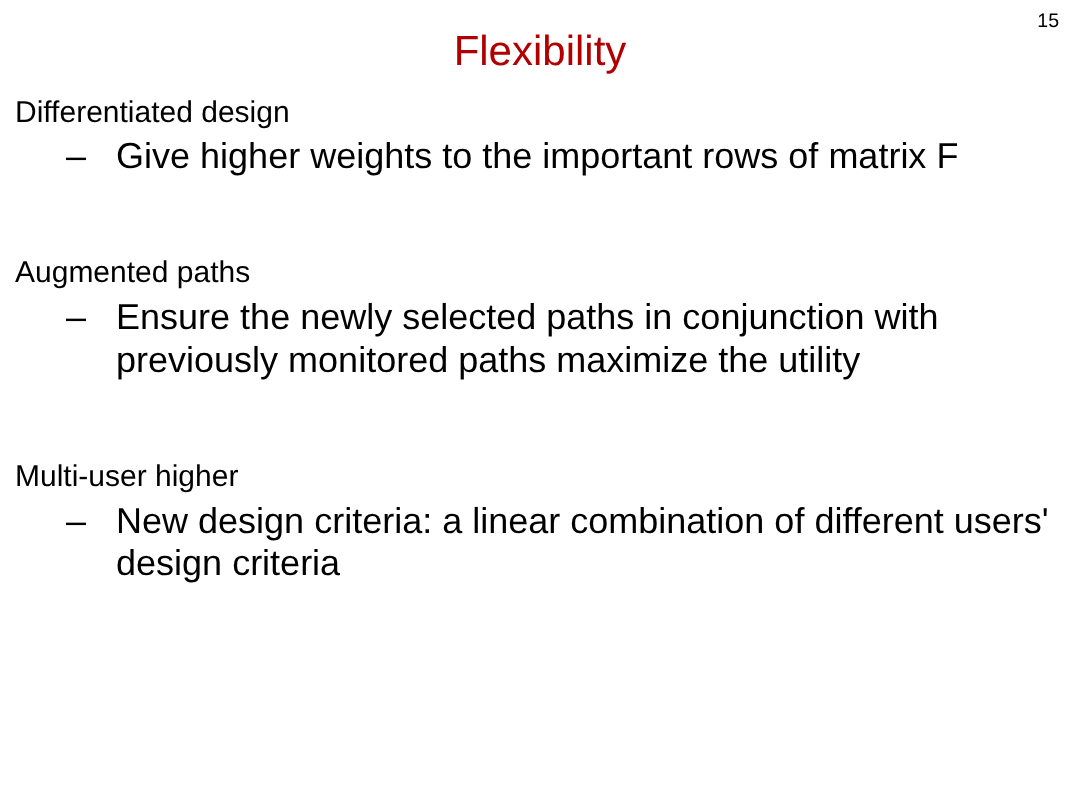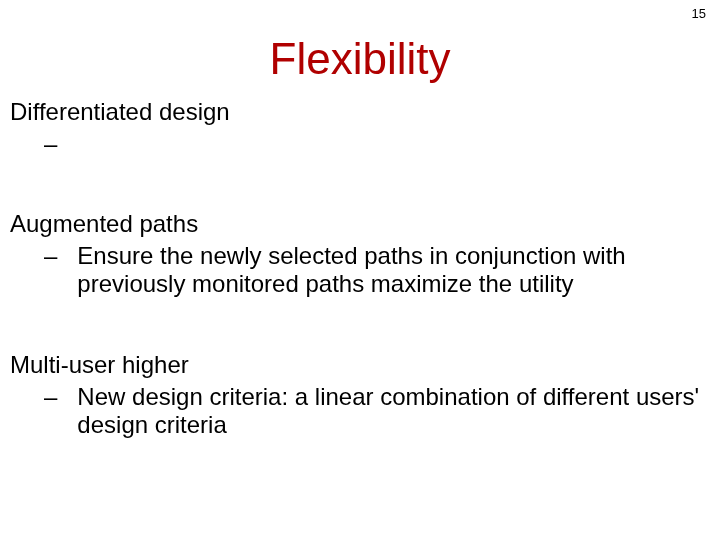--- a/index.html
+++ b/index.html
@@ -15,27 +15,27 @@
     .page-number {
       position: absolute;
       top: 6px;
       right: 14px;
       font-size: 13px;
       font-family: Arial, sans-serif;
     }
     .title {
       text-align: center;
       color: #b00000;
-      font-size: 44px;
+      font-size: 28px;
       font-weight: normal;
-      margin-top: 34px;
+      margin-top: 18px;
       margin-bottom: 14px;
     }
     .section-heading {
-      font-size: 24px;
+      font-size: 20px;
       margin-left: 10px;
       margin-top: 14px;
       margin-bottom: 4px;
     }
     .bullet-row {
       display: flex;
       margin-left: 44px;
       margin-right: 8px;
       margin-bottom: 20px;
     }
@@ -53,20 +53,21 @@
 </head>
 <body>
 
 <div class="page-number">15</div>
 
 <h1 class="title">Flexibility</h1>
 
 <div class="section-heading">Differentiated design</div>
 <div class="bullet-row">
   <div class="bullet-dash">–</div>
+  <div class="bullet-text">Give higher weights to the important rows of matrix F</div>
 </div>
 
 <div class="gap"></div>
 
 <div class="section-heading">Augmented paths</div>
 <div class="bullet-row">
   <div class="bullet-dash">–</div>
   <div class="bullet-text">Ensure the newly selected paths in conjunction with previously monitored paths maximize the utility</div>
 </div>
 

